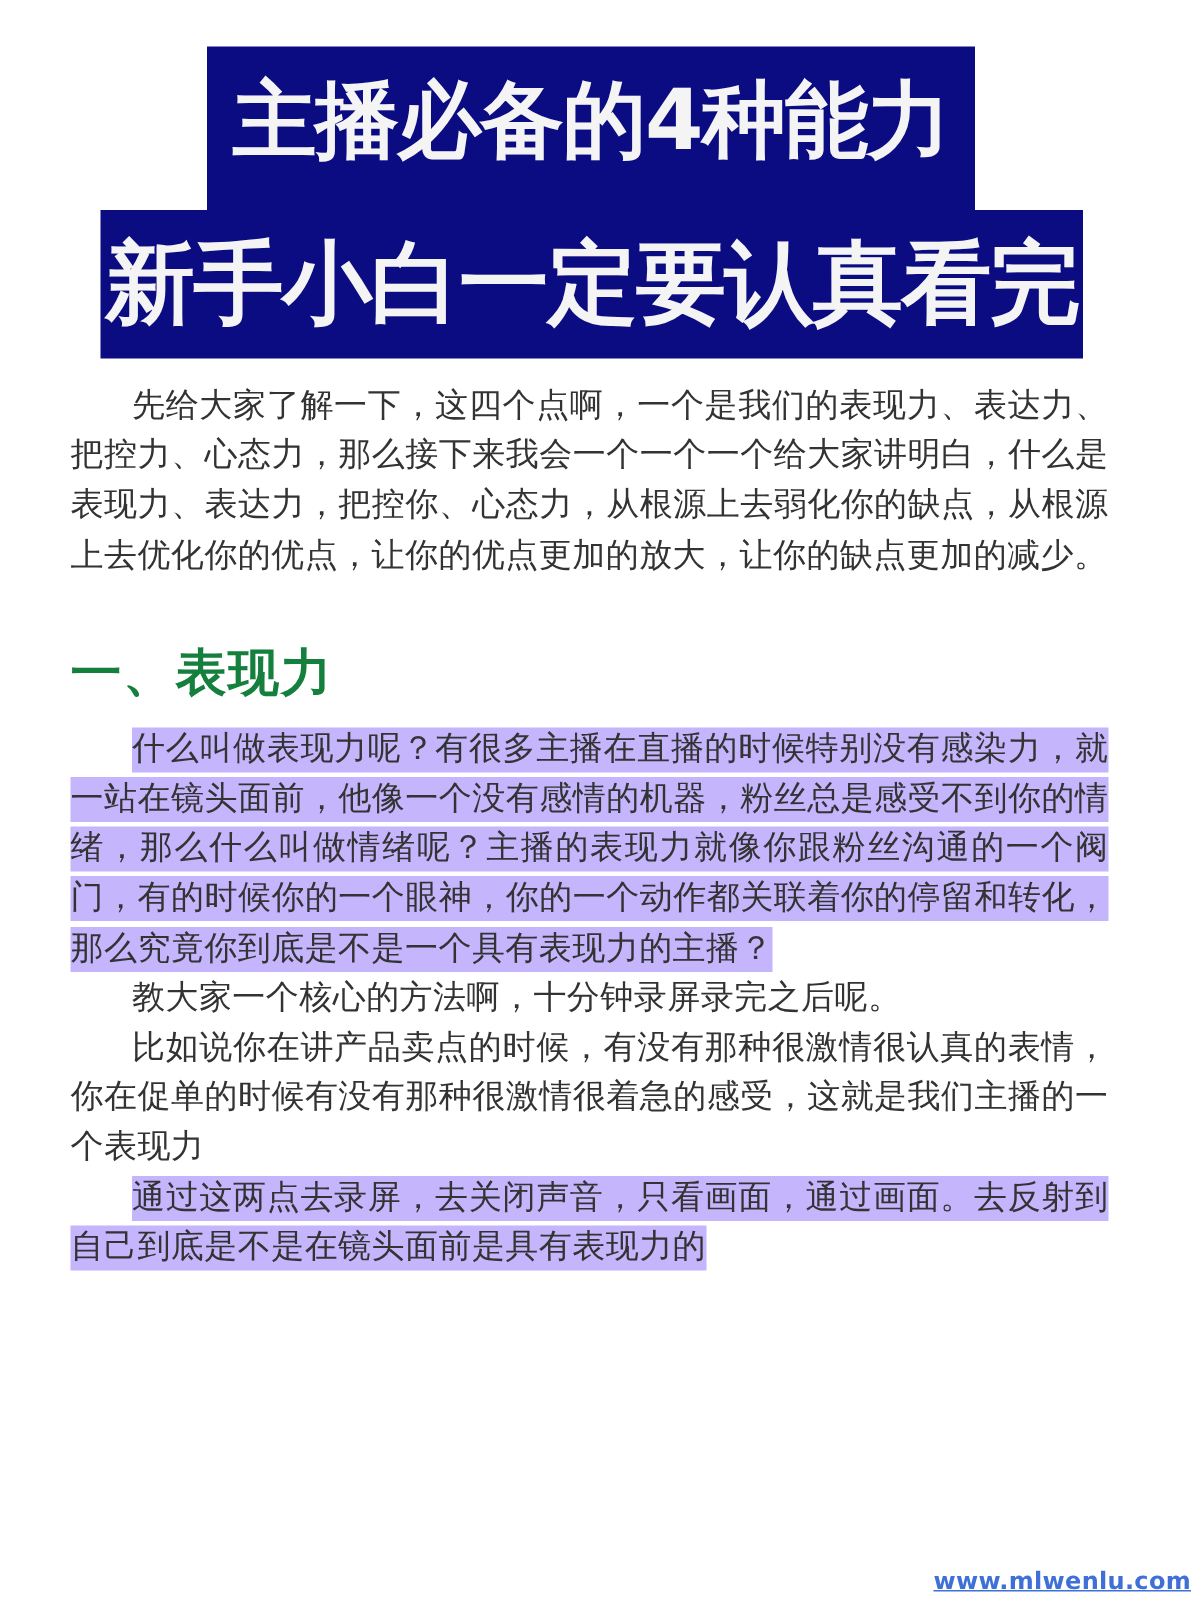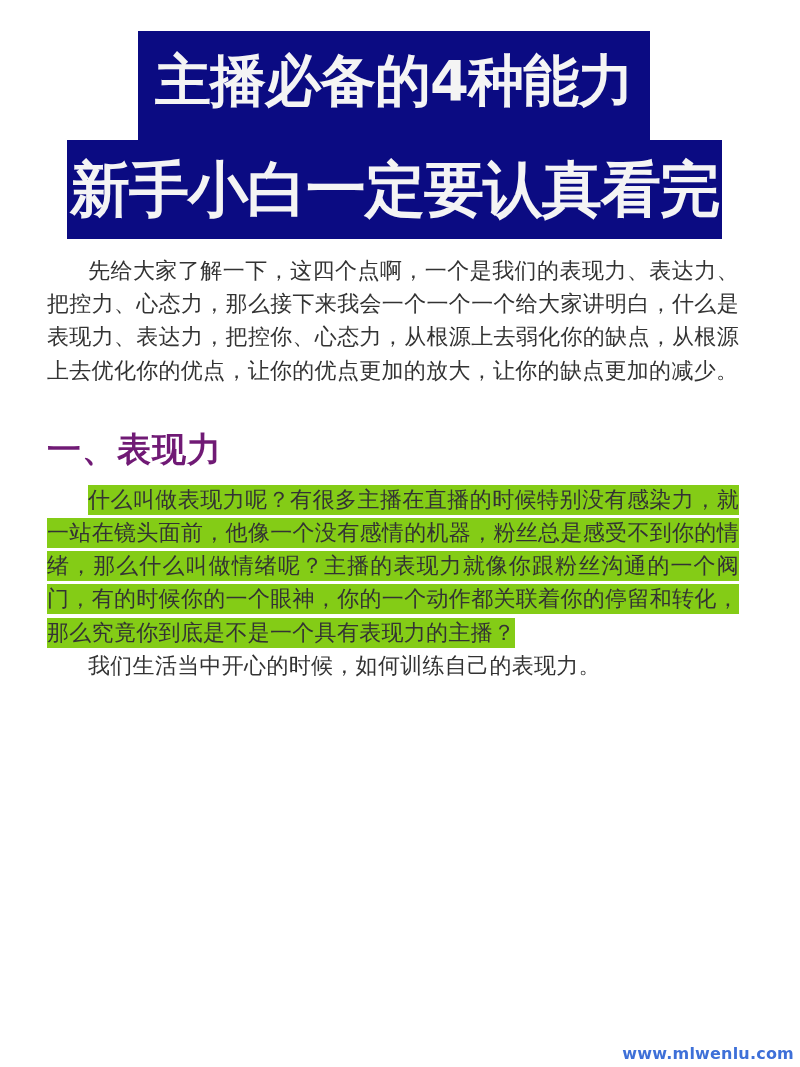--- a/index.html
+++ b/index.html
@@ -12,42 +12,44 @@
       font-weight: bold; text-align: center; white-space: nowrap;
       font-family: "DejaVu Sans", sans-serif;
     }
     #banner1 { left: 138px; top: 31px; width: 512px; height: 118px; font-size: 56px; line-height: 99px; letter-spacing: -1px; }
     #banner2 { left: 67px; top: 140px; width: 655px; height: 99px; font-size: 60px; line-height: 99px; letter-spacing: -1px; }
     .content { position: absolute; left: 47px; top: 254px; width: 692px; }
     p {
       margin: 0; font-size: 22px; line-height: 33.2px; text-indent: 41px;
       text-align: justify; text-justify: inter-character; letter-spacing: 0.3px;
     }
-    .hl { background: #84cc16; box-decoration-break: clone; -webkit-box-decoration-break: clone; padding: 2px 0 3px 0; }
+    .hl { background: #c4b5fd; box-decoration-break: clone; -webkit-box-decoration-break: clone; padding: 2px 0 3px 0; }
     h2 {
-      margin: 0; font-size: 34px; font-weight: bold; color: #701a75;
+      margin: 0; font-size: 34px; font-weight: bold; color: #15803d;
       line-height: 40px; padding-top: 42px; padding-bottom: 14px; letter-spacing: 1px;
     }
     #watermark {
       position: absolute; right: 6px; bottom: 4px; font-size: 16px; font-weight: bold;
-      color: #3e70d8; font-family: "DejaVu Sans", sans-serif; letter-spacing: 0.2px;
+      color: #3e70d8; font-family: "DejaVu Sans", sans-serif; letter-spacing: 0.2px; text-decoration: underline;
     }
   </style>
 </head>
 <body>
 
 <div id="banner1" class="banner">
   <span>主播必备的4种能力</span>
 </div>
 <div id="banner2" class="banner">
   <span>新手小白一定要认真看完</span>
 </div>
 
 <div class="content">
   <p><span>先给大家了解一下，这四个点啊，一个是我们的表现力、表达力、把控力、心态力，那么接下来我会一个一个一个给大家讲明白，什么是表现力、表达力，把控你、心态力，从根源上去弱化你的缺点，从根源上去优化你的优点，让你的优点更加的放大，让你的缺点更加的减少。</span></p>
 
   <h2>一、表现力</h2>
 
   <p><span class="hl">什么叫做表现力呢？有很多主播在直播的时候特别没有感染力，就一站在镜头面前，他像一个没有感情的机器，粉丝总是感受不到你的情绪，那么什么叫做情绪呢？主播的表现力就像你跟粉丝沟通的一个阀门，有的时候你的一个眼神，你的一个动作都关联着你的停留和转化，那么究竟你到底是不是一个具有表现力的主播？</span></p>
-  <p><span>我们生活当中开心的时候，如何训练自己的表现力。</span></p>
+  <p><span>教大家一个核心的方法啊，十分钟录屏录完之后呢。</span></p>
+  <p><span>比如说你在讲产品卖点的时候，有没有那种很激情很认真的表情，你在促单的时候有没有那种很激情很着急的感受，这就是我们主播的一个表现力</span></p>
+  <p><span class="hl">通过这两点去录屏，去关闭声音，只看画面，通过画面。去反射到自己到底是不是在镜头面前是具有表现力的</span></p>
 </div>
 
 <div id="watermark">www.mlwenlu.com</div>
 
 </body></html>

